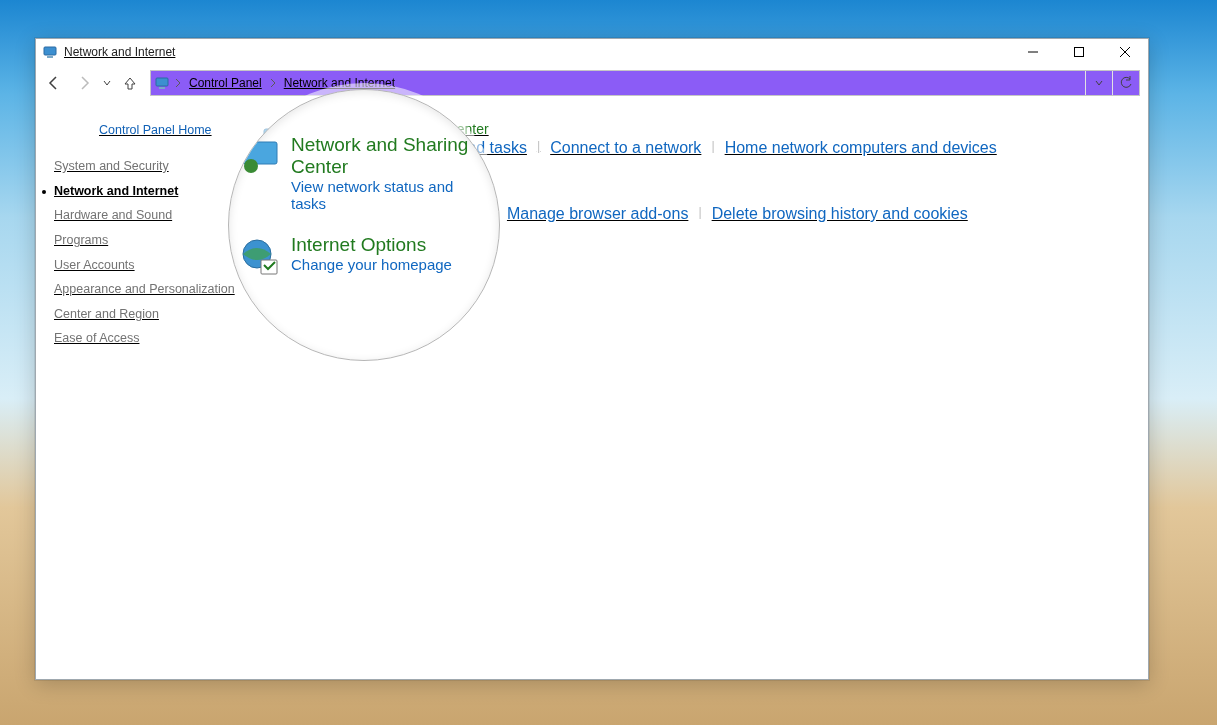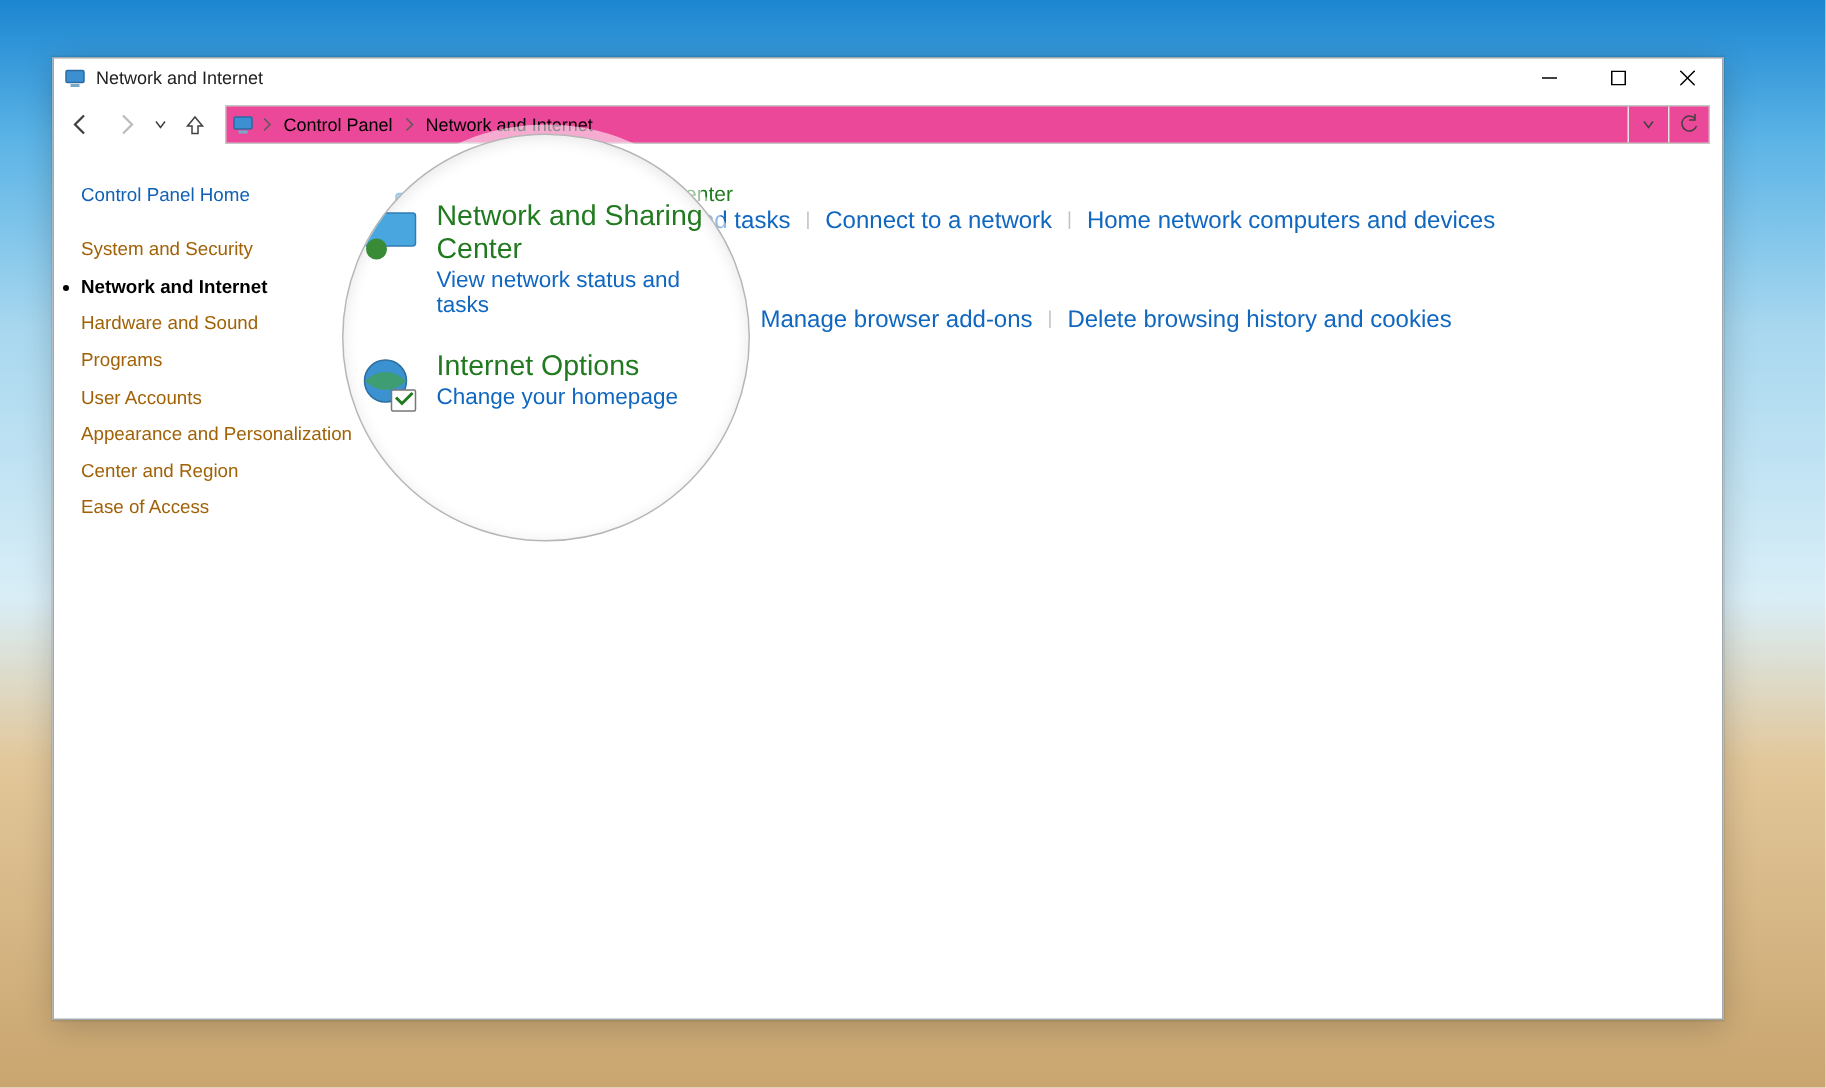--- a/index.html
+++ b/index.html
@@ -3,47 +3,47 @@
 <meta charset="utf-8">
 <style>
   html,body{margin:0;padding:0;font-family:"Segoe UI",Arial,sans-serif;font-size:12.5px;color:#000;}
   body{
     width:1217px;height:725px;
     background:linear-gradient(180deg,#1c86d1 0%,#5cb4e6 13%,#a7d7ef 30%,#d9eef7 55%,#e2c79a 70%,#c9a56f 100%);
     position:relative;overflow:hidden;
   }
   .window{
     position:absolute;left:35px;top:38px;width:1112px;height:640px;
-    background:#fff;border:1px solid #9fa8af;box-shadow:0 0 0 1px rgba(0,0,0,.08),0 4px 20px rgba(0,0,0,.2);
+    background:#fff;border:1px solid #9fa8af;box-shadow:0 0 0 1px rgba(0,0,0,.08),0 4px 20px rgba(0,0,0,.2);text-decoration:underline;
   }
   .titlebar{height:26px;display:flex;align-items:center;padding-left:6px;}
   .titlebar .title-icon{width:16px;height:16px;margin-right:6px;}
   .titlebar .title-text{font-size:12px;color:#222;}
   .win-ctrls{margin-left:auto;display:flex;}
   .win-ctrls .wbtn{width:46px;height:26px;display:flex;align-items:center;justify-content:center;}
   .win-ctrls .wbtn svg{display:block;}
   .toolbar{height:36px;display:flex;align-items:center;padding:0 4px;gap:2px;}
   .nav-arrow{width:28px;height:28px;display:flex;align-items:center;justify-content:center;}
   .nav-arrow svg{display:block;}
   .mini-chev{width:14px;height:28px;display:flex;align-items:center;justify-content:center;}
-  .address{flex:1;height:24px;border:1px solid #c6c6c6;display:flex;align-items:center;margin:0 4px 0 4px;background:#ec4899;}
+  .address{flex:1;height:24px;border:1px solid #c6c6c6;display:flex;align-items:center;margin:0 4px 0 4px;background:#8b5cf6;}
   .seg{display:flex;align-items:center;height:100%;}
   .seg .pc-icon{width:22px;display:flex;align-items:center;justify-content:center;}
   .seg .bc{padding:0 6px;font-size:12px;color:#000;}
   .seg .bcchev{width:10px;display:flex;align-items:center;justify-content:center;}
   .addr-tail{margin-left:auto;display:flex;height:100%;}
   .addr-btn{width:26px;border-left:1px solid #e2e2e2;display:flex;align-items:center;justify-content:center;}
   .search{width:308px;height:24px;border:1px solid #c6c6c6;display:flex;align-items:center;margin-right:4px;}
   .search input{border:none;outline:none;font:inherit;color:#999;flex:1;padding-left:6px;background:transparent;}
   .search .sbtn{width:28px;display:flex;align-items:center;justify-content:center;}
   .body{display:flex;height:calc(100% - 26px - 36px);}
   .sidebar{width:188px;padding:22px 16px 0 18px;}
-  .sidebar .cph{color:#1061b6;font-size:12.5px;margin-bottom:22px;cursor:pointer;}
+  .sidebar .cph{color:#1061b6;font-size:12.5px;margin-bottom:22px;cursor:pointer;margin-left:45px;}
   .sidebar ul{list-style:none;margin:0;padding:0;}
-  .sidebar li{color:#a16207;font-size:12.5px;margin-bottom:9px;cursor:pointer;position:relative;line-height:1.25;}
+  .sidebar li{color:#737373;font-size:12.5px;margin-bottom:9px;cursor:pointer;position:relative;line-height:1.25;}
   .sidebar li.active{color:#000;font-weight:700;}
   .sidebar li.active::before{content:"";position:absolute;left:-12px;top:6px;width:4px;height:4px;border-radius:50%;background:#000;}
   .content{flex:1;position:relative;padding:20px 16px 0 0;}
   .item{display:flex;margin-bottom:22px;position:relative;}
   .item .big-icon{width:44px;height:44px;margin-right:10px;}
   .item .list{}
   .item .heading{color:#217a1f;font-size:14px;margin-bottom:2px;}
   .item .links{display:flex;flex-wrap:wrap;gap:0;}
   .item .links a{color:#1067c0;text-decoration:none;font-size:16px;white-space:nowrap;}
   .item .links .sep{color:#c2c2c2;margin:0 10px;}

